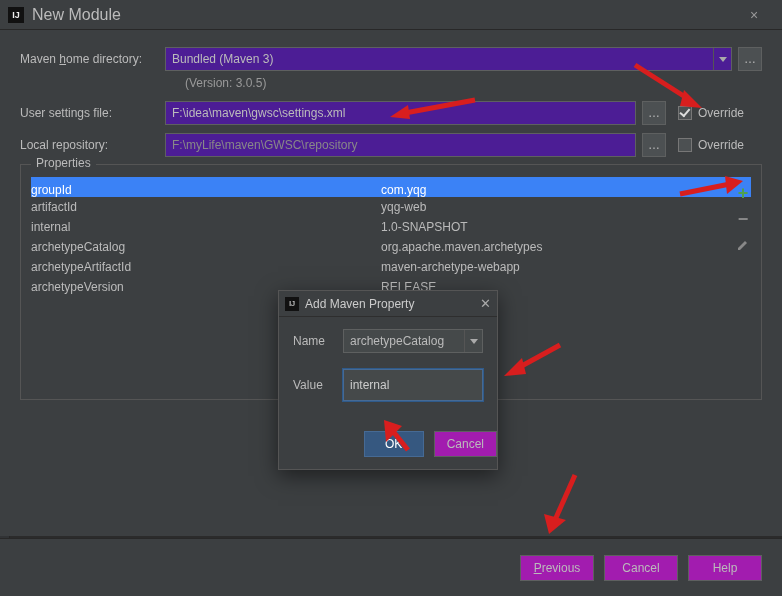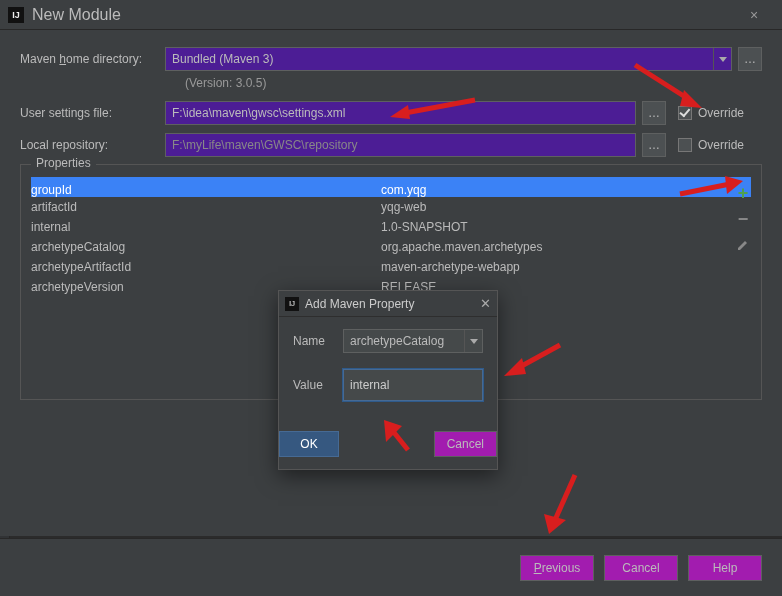--- a/index.html
+++ b/index.html
@@ -207,21 +207,21 @@
   }
   .m-combo .caret { position: absolute; right: 0; top: 0; width: 18px; height: 22px; border-left: 1px solid #555; display: flex; align-items: center; justify-content: center; }
   .m-input {
     flex: 1; height: 32px;
     border: 1px solid #466a94;
     background: #45494a;
     color: #ccc; padding: 0 6px;
     display: flex; align-items: center;
     box-shadow: 0 0 0 1px #2f5a8a;
   }
-  .m-foot { display: flex; justify-content: space-between; gap: 26px; padding: 6px 0 12px; }
+  .m-foot { display: flex; justify-content: flex-end; gap: 10px; padding: 6px 0 12px; }
   .m-foot .btn { min-width: 60px; }
 
   
   .arrow {
     position: absolute;
     pointer-events: none;
   }
   .arrow svg { overflow: visible; }
   .arrow path, .arrow line { stroke: #d81e1e; stroke-width: 5; fill: none; }
   .arrow polygon { fill: #d81e1e; }

